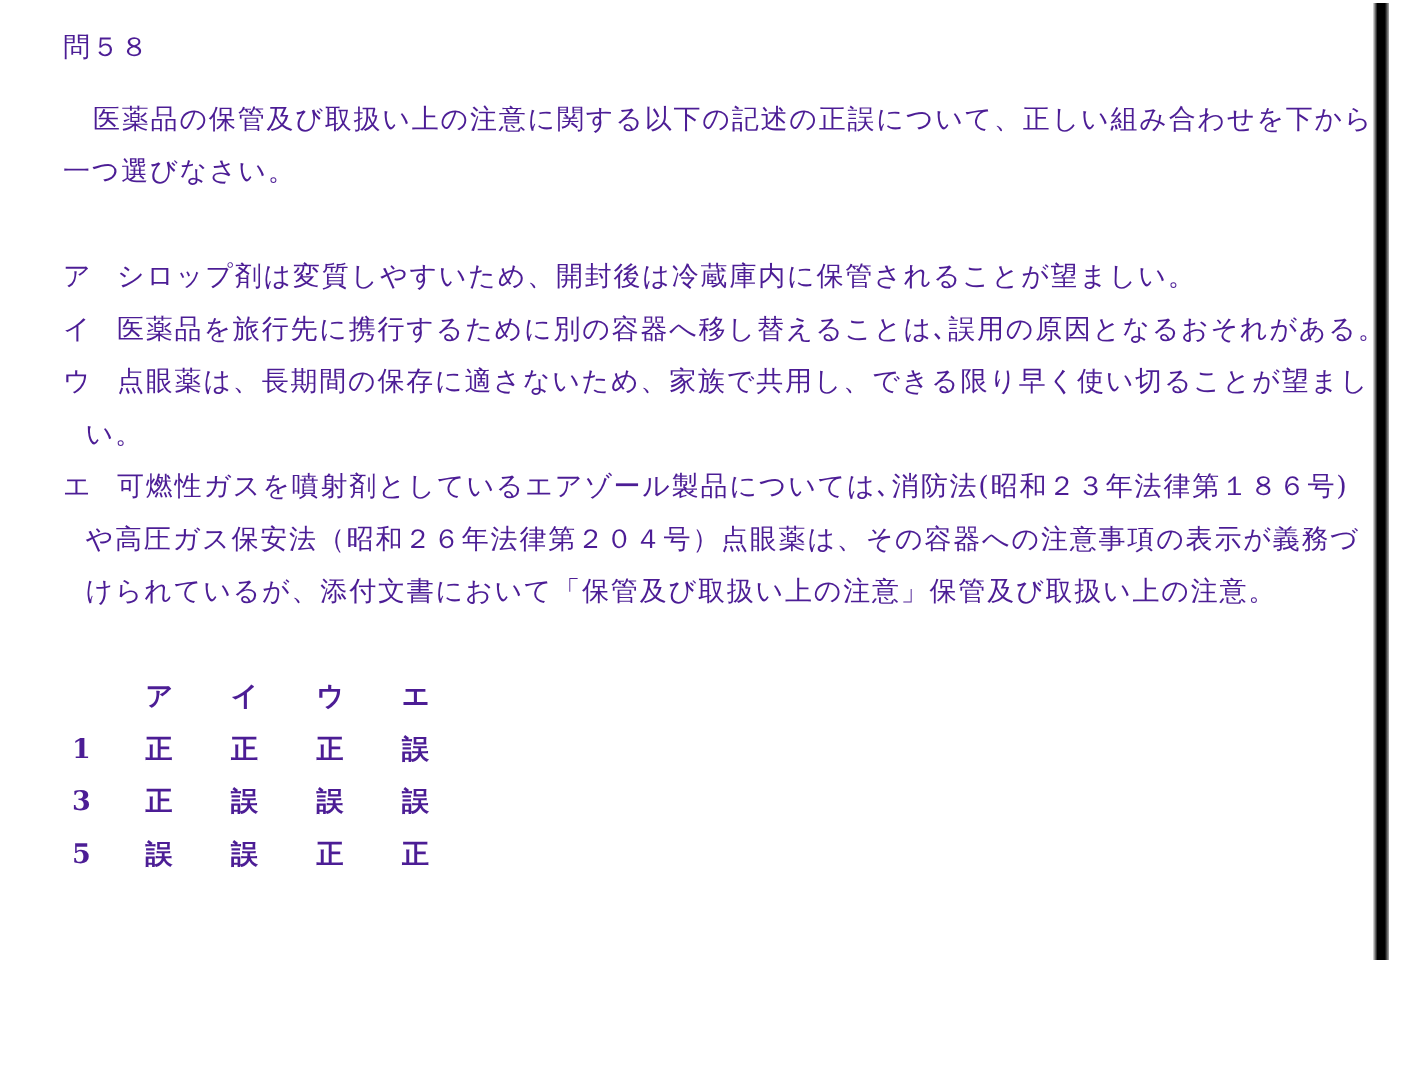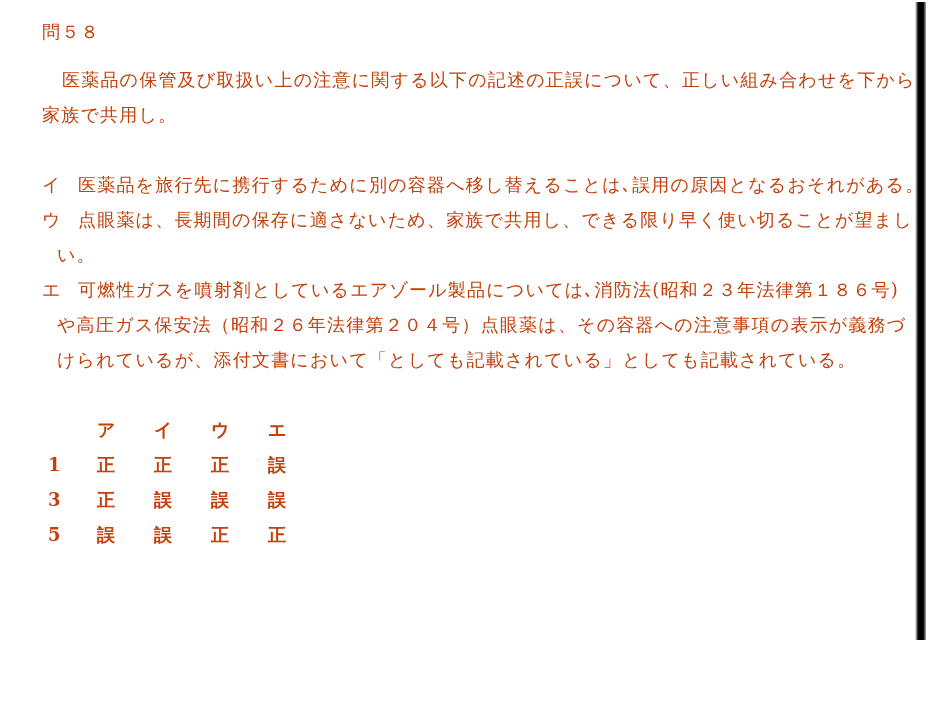--- a/index.html
+++ b/index.html
@@ -7,21 +7,21 @@
       padding: 0;
       background: #ffffff;
     }
     .page {
       position: relative;
       width: 940px;
       height: 640px;
       background: #ffffff;
       overflow: hidden;
       font-family: "DejaVu Serif", "Liberation Serif", serif;
-      color: #c2410c;
+      color: #4c1d95;
       font-size: 18px;
       letter-spacing: 1.2px;
     }
     
     .edge-right {
       position: absolute;
       top: 2px;
       left: 915px;
       width: 11px;
       height: 712px;
@@ -67,33 +67,34 @@
   </style>
 </head>
 <body>
 
 <div class="page">
   <div class="doc">
 
     <div class="line">問５８</div>
 
     <div class="line indent1 after-qnum">医薬品の保管及び取扱い上の注意に関する以下の記述の正誤について、正しい組み合わせを下から</div>
-    <div class="line">家族で共用し。</div>
+    <div class="line">一つ選びなさい。</div>
 
     <div class="spacer"></div>
 
+    <div class="line"><span class="stmt-label">ア</span><span>シロップ剤は変質しやすいため、開封後は冷蔵庫内に保管されることが望ましい。</span></div>
 
     <div class="line"><span class="stmt-label">イ</span><span>医薬品を旅行先に携行するために別の容器へ移し替えることは､誤用の原因となるおそれがある。</span></div>
 
     <div class="line"><span class="stmt-label">ウ</span><span>点眼薬は、長期間の保存に適さないため、家族で共用し、できる限り早く使い切ることが望まし</span></div>
     <div class="line cont">い。</div>
 
     <div class="line"><span class="stmt-label">エ</span><span>可燃性ガスを噴射剤としているエアゾール製品については､消防法(昭和２３年法律第１８６号)</span></div>
     <div class="line cont">や高圧ガス保安法（昭和２６年法律第２０４号）点眼薬は、その容器への注意事項の表示が義務づ</div>
-    <div class="line cont">けられているが、添付文書において「としても記載されている」としても記載されている。</div>
+    <div class="line cont">けられているが、添付文書において「保管及び取扱い上の注意」保管及び取扱い上の注意。</div>
 
     <div class="spacer"></div>
 
     <div class="ans-table">
       <div class="t-row">
         <span class="t-num"></span><span class="t-cell">ア</span><span class="t-cell">イ</span><span class="t-cell">ウ</span><span class="t-cell">エ</span>
       </div>
       <div class="t-row">
         <span class="t-num">1</span><span class="t-cell">正</span><span class="t-cell">正</span><span class="t-cell">正</span><span class="t-cell">誤</span>
       </div>

